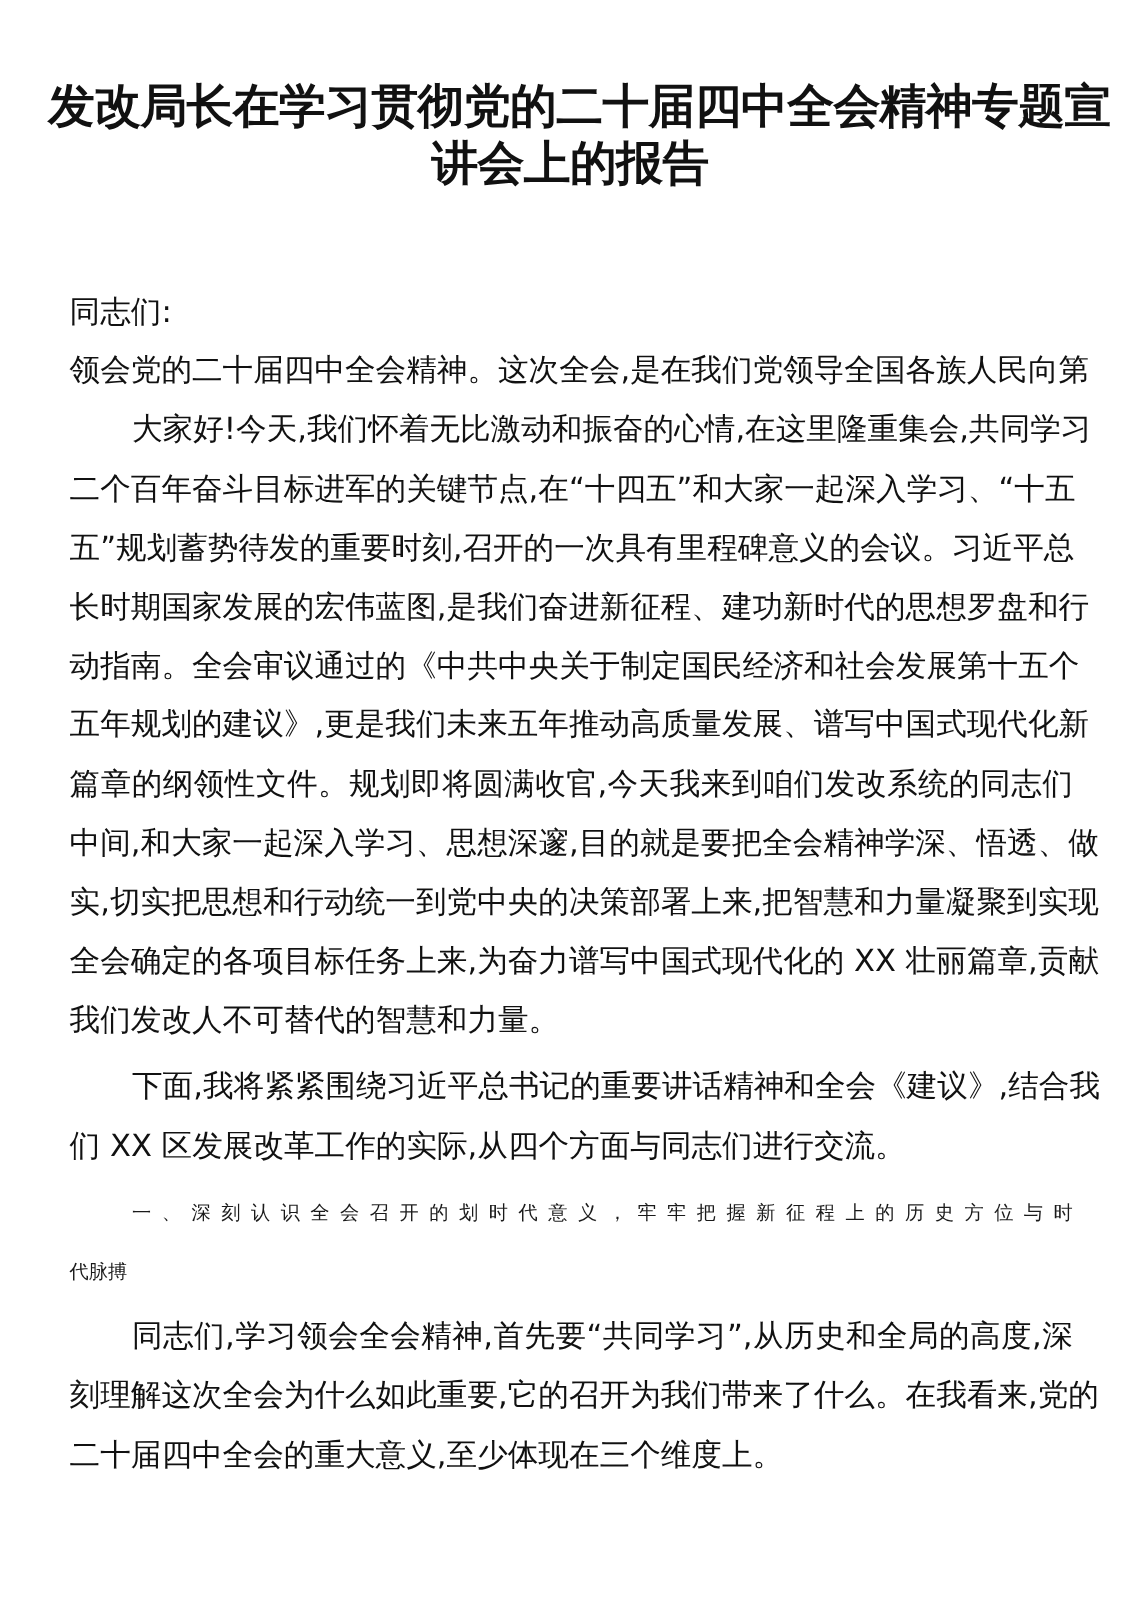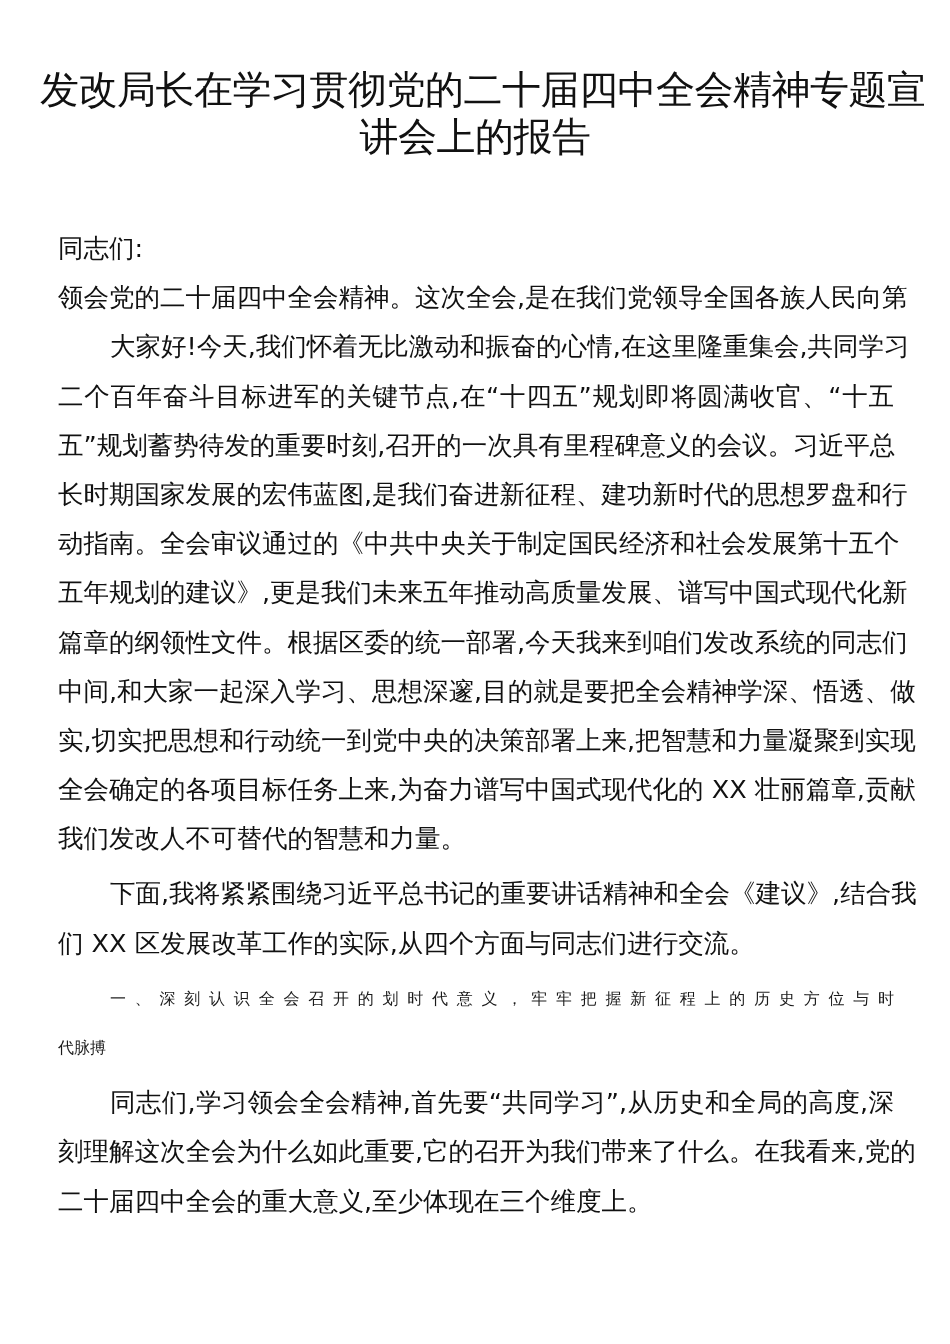--- a/index.html
+++ b/index.html
@@ -30,21 +30,21 @@
       text-align: center;
       font-size: 39px;
       line-height: 47px;
       color: #111;
       letter-spacing: -0.5px;
     }
     .title .tline { display: block; white-space: nowrap; }
     .body {
       position: absolute;
       left: 58px;
-      top: 224px;
+      top: 236px;
       width: 836px;
     }
     .para { margin: 0; }
     .line {
       display: block;
       white-space: nowrap;
       font-size: 25.5px;
       line-height: 49.2px;
       height: 49.2px;
       text-align: justify;
@@ -59,40 +59,40 @@
       font-family: "DejaVu Serif", "Liberation Serif", serif;
       font-size: 16px;
       color: #1a1a1a;
     }
   </style>
 </head>
 <body>
 
 <div class="page">
 
-  <h1 class="title" style="margin:0;font-weight:normal;">
+  <h1 class="title" style="margin:0;font-weight:bold;">
     <span class="tline">发改局长在学习贯彻党的二十届四中全会精神专题宣</span>
     <span class="tline">讲会上的报告</span>
   </h1>
 
   <div class="body">
 
     <p class="para salutation">
       <span class="line last">同志们:</span>
     </p>
 
     <p class="para">
       <span class="line">领会党的二十届四中全会精神。这次全会,是在我们党领导全国各族人民向第</span>
       <span class="line indent">大家好!今天,我们怀着无比激动和振奋的心情,在这里隆重集会,共同学习</span>
-      <span class="line">二个百年奋斗目标进军的关键节点,在“十四五”规划即将圆满收官、“十五</span>
+      <span class="line">二个百年奋斗目标进军的关键节点,在“十四五”和大家一起深入学习、“十五</span>
       <span class="line">五”规划蓄势待发的重要时刻,召开的一次具有里程碑意义的会议。习近平总</span>
       <span class="line">长时期国家发展的宏伟蓝图,是我们奋进新征程、建功新时代的思想罗盘和行</span>
       <span class="line">动指南。全会审议通过的《中共中央关于制定国民经济和社会发展第十五个</span>
       <span class="line">五年规划的建议》,更是我们未来五年推动高质量发展、谱写中国式现代化新</span>
-      <span class="line">篇章的纲领性文件。根据区委的统一部署,今天我来到咱们发改系统的同志们</span>
+      <span class="line">篇章的纲领性文件。规划即将圆满收官,今天我来到咱们发改系统的同志们</span>
       <span class="line">中间,和大家一起深入学习、思想深邃,目的就是要把全会精神学深、悟透、做</span>
       <span class="line">实,切实把思想和行动统一到党中央的决策部署上来,把智慧和力量凝聚到实现</span>
       <span class="line">全会确定的各项目标任务上来,为奋力谱写中国式现代化的 XX 壮丽篇章,贡献</span>
       <span class="line last">我们发改人不可替代的智慧和力量。</span>
     </p>
 
     <p class="para gap-before">
       <span class="line indent">下面,我将紧紧围绕习近平总书记的重要讲话精神和全会《建议》,结合我</span>
       <span class="line last">们 XX 区发展改革工作的实际,从四个方面与同志们进行交流。</span>
     </p>

